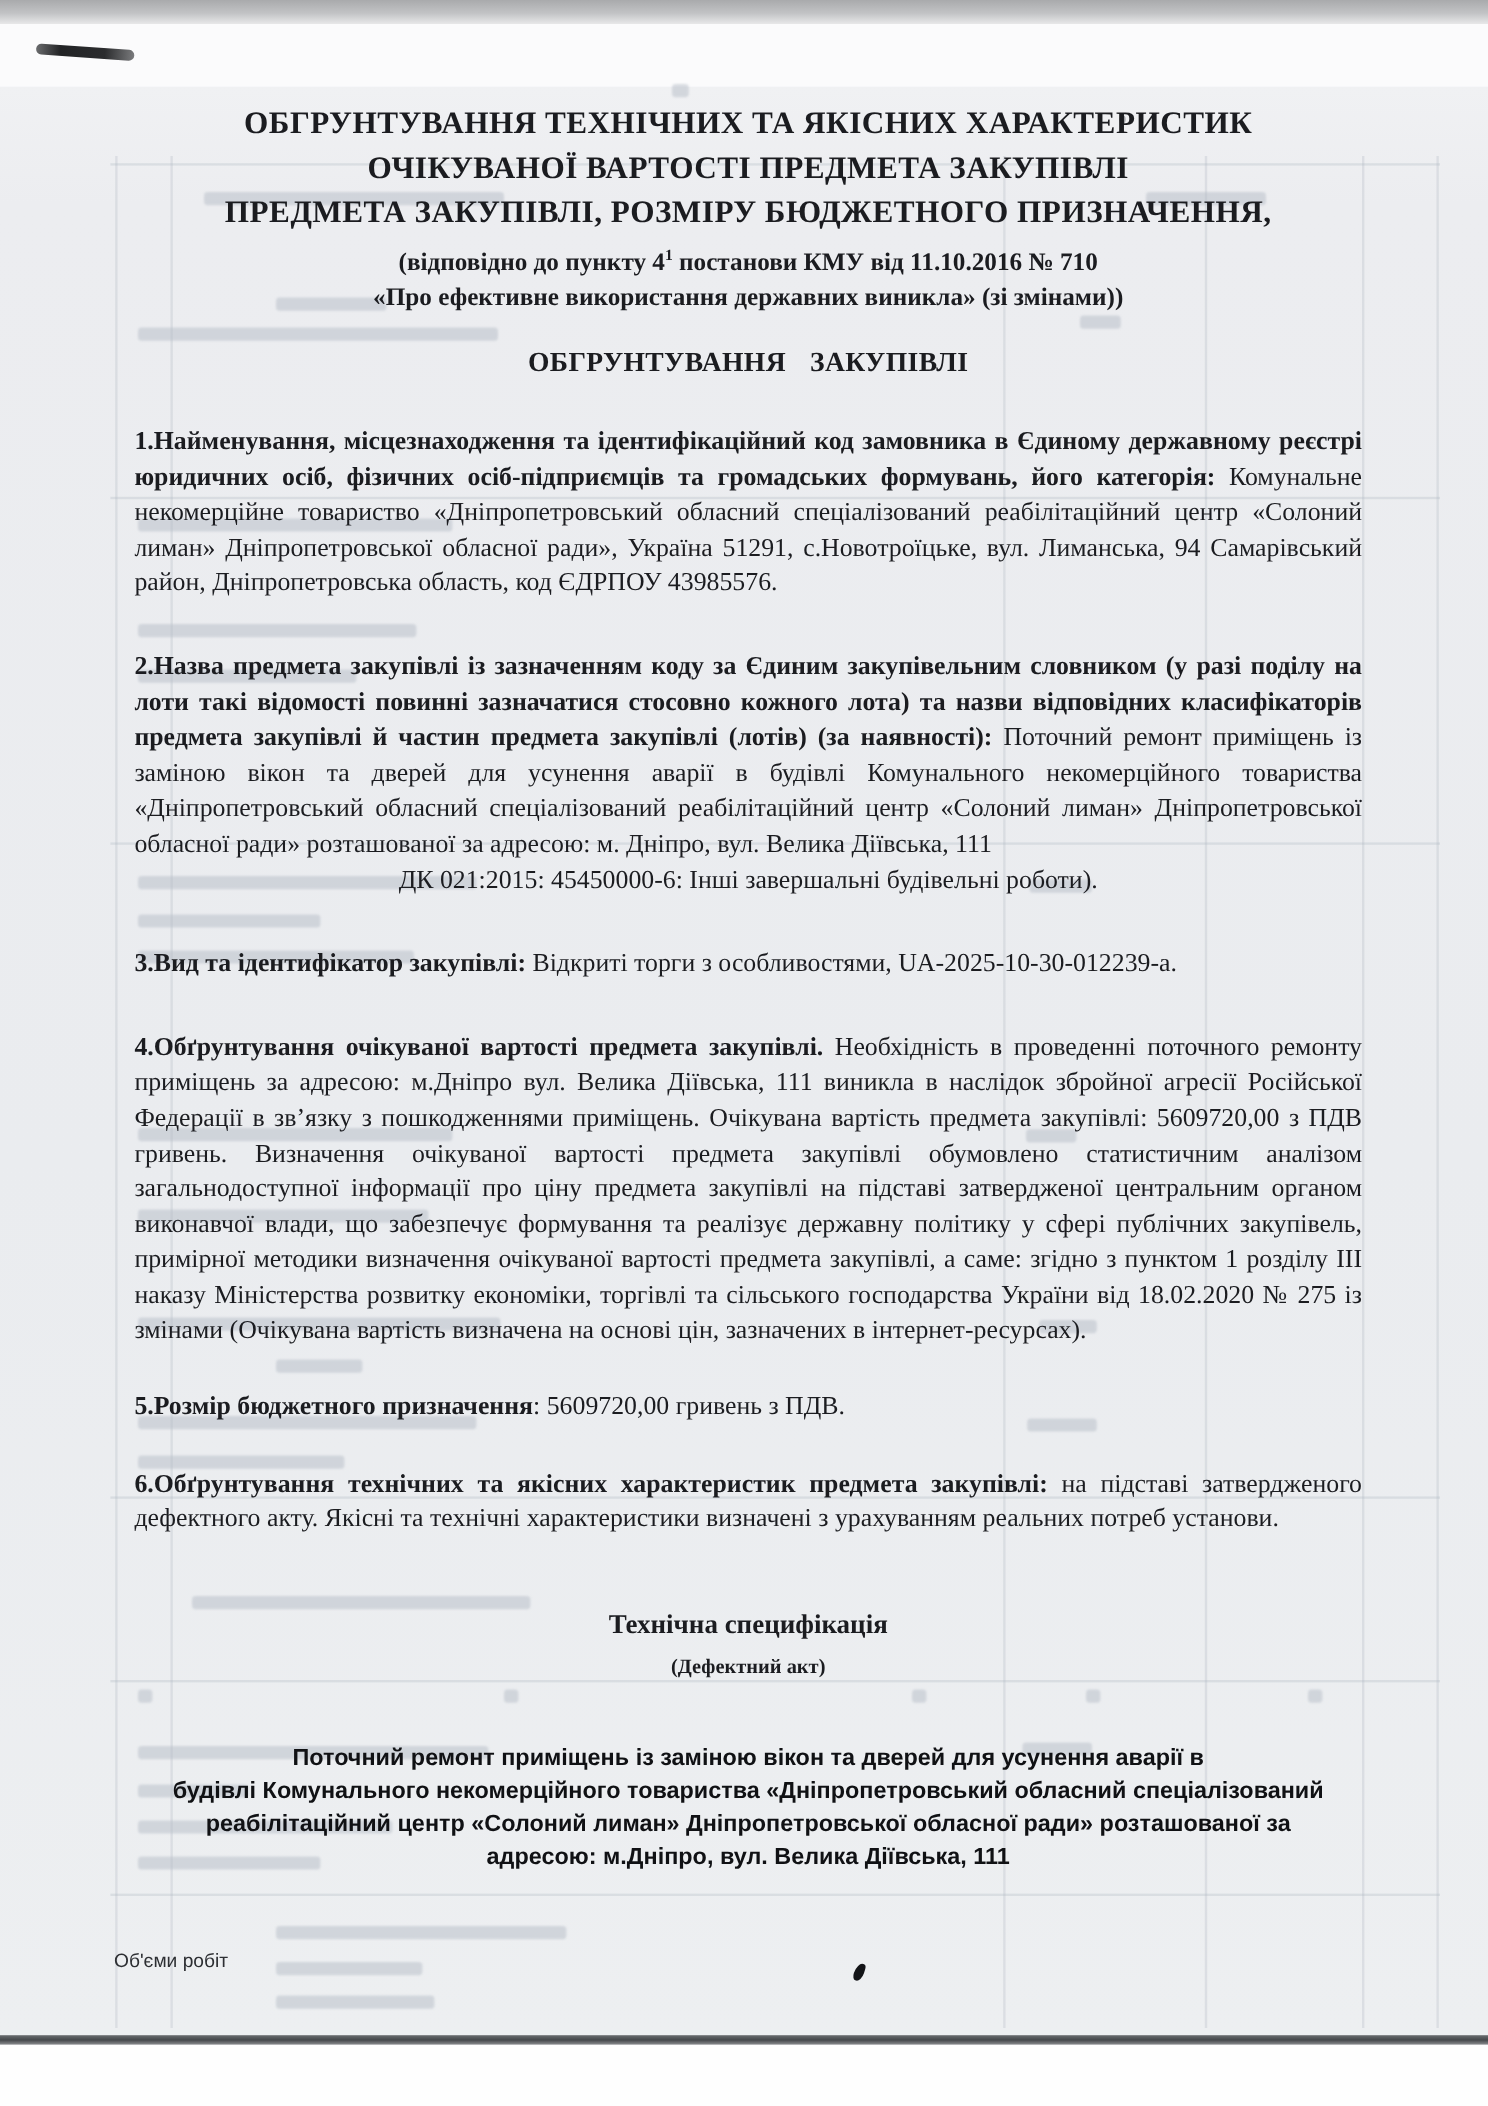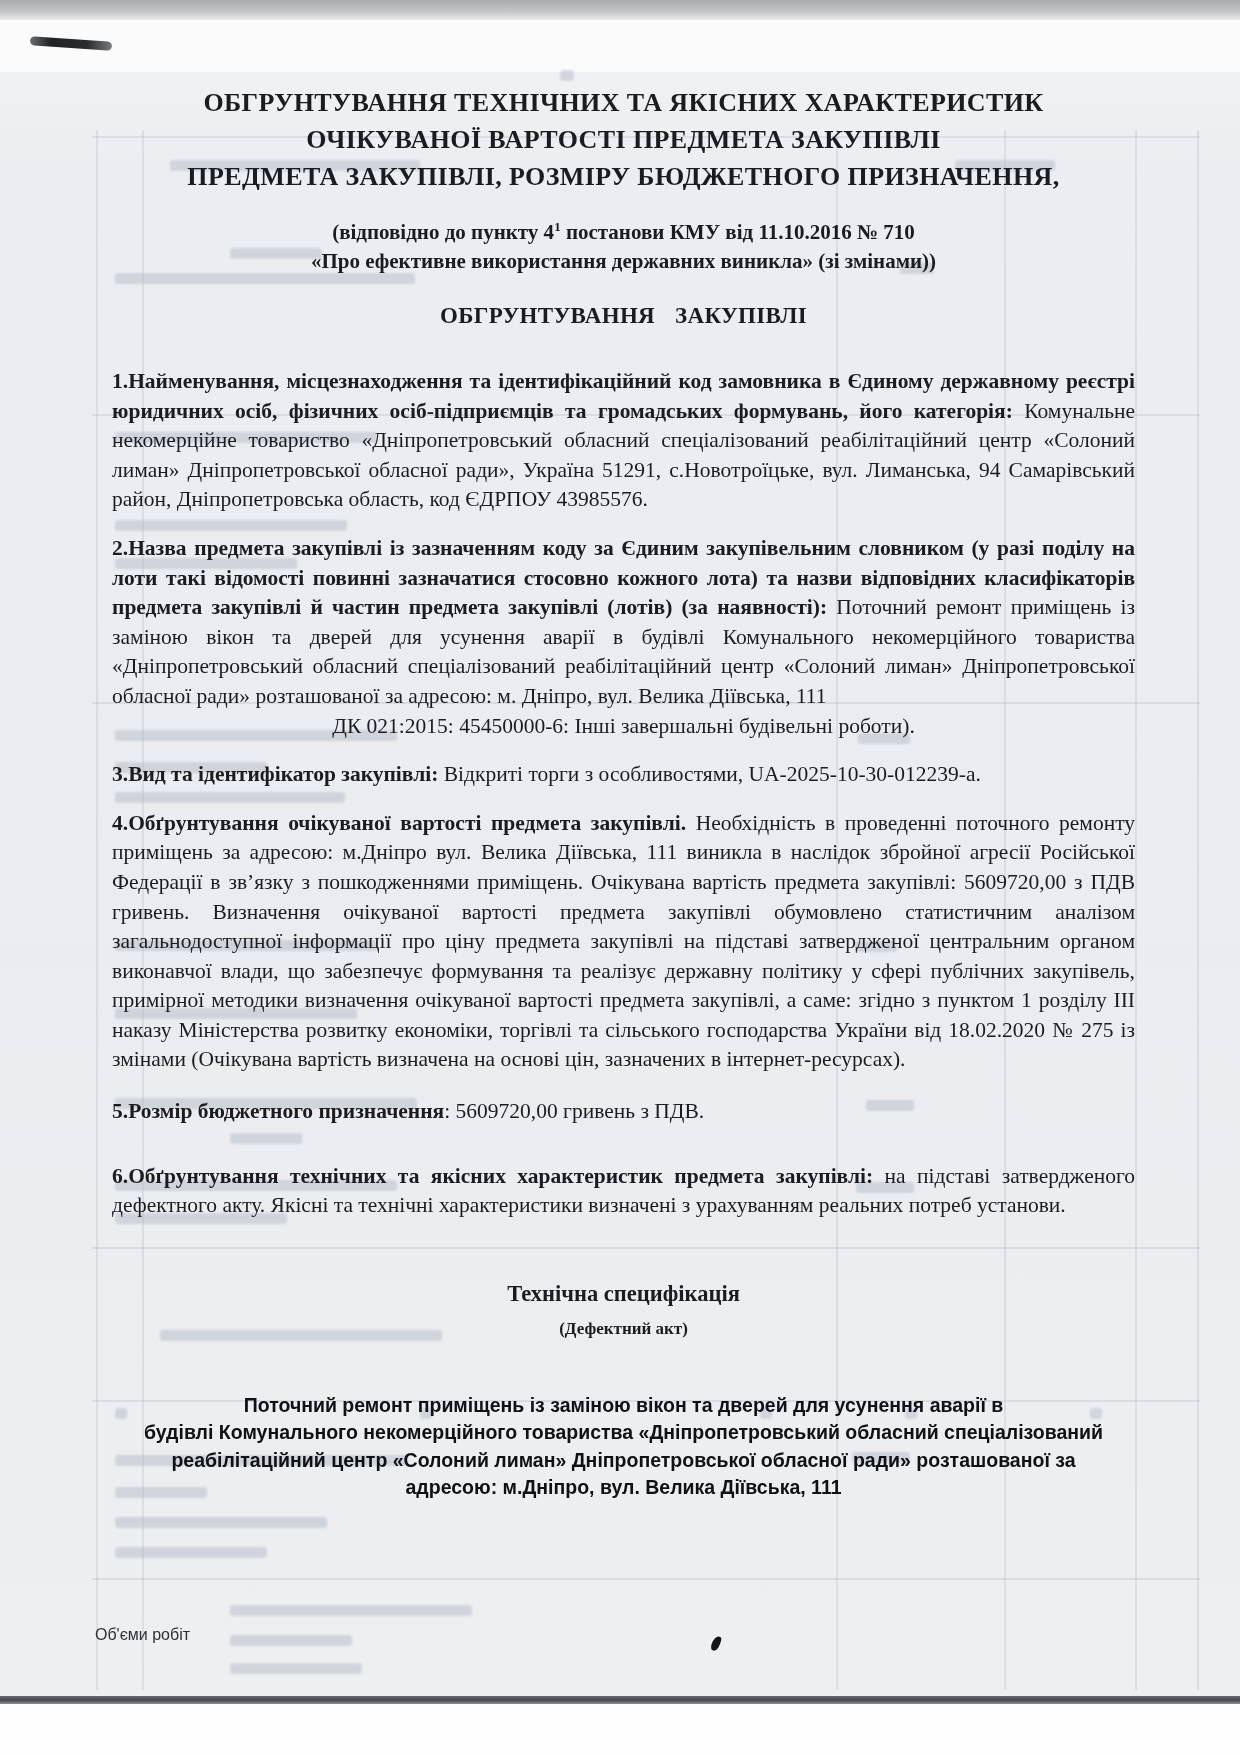--- a/index.html
+++ b/index.html
@@ -27,24 +27,24 @@
 
   
   .ghost{position:absolute;z-index:1;}
   .smudge{position:absolute;height:11px;border-radius:3px;background:#b6bdc7;opacity:.5;filter:blur(1.1px);}
   .vline{position:absolute;top:130px;height:1560px;width:2px;background:#adb5bf;opacity:.28;}
   .hline{position:absolute;left:92px;width:1108px;height:2px;background:#adb5bf;opacity:.3;}
 
   
   .content{position:absolute;left:112px;top:72px;width:1023px;z-index:2;color:#1b1c20;}
   .title{margin-top:12px;text-align:center;font-weight:bold;font-size:26px;line-height:37px;letter-spacing:.4px;}
-  .subtitle{margin-top:17px;text-align:center;font-weight:bold;font-size:21px;line-height:29px;}
+  .subtitle{margin-top:3px;text-align:center;font-weight:bold;font-size:21px;line-height:29px;}
   .subtitle sup{font-size:13px;}
   .section-heading{margin-top:27px;text-align:center;font-weight:bold;font-size:23px;word-spacing:14px;letter-spacing:.3px;}
-  .para{margin-top:19px;font-size:21.5px;line-height:29.6px;text-align:justify;}
+  .para{margin-top:40px;font-size:21.5px;line-height:29.6px;text-align:justify;}
   .para .lead{font-weight:bold;}
   .para .extra{text-align:center;}
   .spec-heading{margin-top:58px;text-align:center;font-weight:bold;font-size:22.5px;line-height:30px;}
   .spec-subheading{margin-top:5px;text-align:center;font-weight:bold;font-size:17px;line-height:30px;}
   .spec-desc{margin-top:48px;text-align:center;font-family:"Liberation Sans", sans-serif;
     font-weight:bold;font-size:19.5px;line-height:27.5px;color:#101114;}
   .footer-label{position:absolute;left:95px;top:1626px;z-index:2;
     font-family:"Liberation Sans", sans-serif;font-size:16px;color:#2d2f33;}
 </style>
 </head>
@@ -135,21 +135,21 @@
   </div>
 
   <div class="para">
     <span class="lead">3.Вид та ідентифікатор закупівлі:</span><span> Відкриті торги з особливостями, UA-2025-10-30-012239-а.</span>
   </div>
 
   <div class="para">
     <span class="lead">4.Обґрунтування очікуваної вартості предмета закупівлі.</span><span> Необхідність в проведенні поточного ремонту приміщень за адресою: м.Дніпро вул. Велика Діївська, 111 виникла в наслідок збройної агресії Російської Федерації в зв’язку з пошкодженнями приміщень. Очікувана вартість предмета закупівлі: 5609720,00 з ПДВ гривень. Визначення очікуваної вартості предмета закупівлі обумовлено статистичним аналізом загальнодоступної інформації про ціну предмета закупівлі на підставі затвердженої центральним органом виконавчої влади, що забезпечує формування та реалізує державну політику у сфері публічних закупівель, примірної методики визначення очікуваної вартості предмета закупівлі, а саме: згідно з пунктом 1 розділу ІІІ наказу Міністерства розвитку економіки, торгівлі та сільського господарства України від 18.02.2020  № 275 із змінами (Очікувана вартість визначена на основі цін, зазначених в інтернет-ресурсах).</span>
   </div>
 
-  <div class="para" style="margin-top:22px;">
+  <div class="para" style="margin-top:33px;">
     <span class="lead">5.Розмір бюджетного призначення</span><span>: 5609720,00 гривень з ПДВ.</span>
   </div>
 
   <div class="para" style="margin-top:35px;">
     <span class="lead">6.Обґрунтування технічних та якісних характеристик предмета закупівлі:</span><span> на підставі затвердженого дефектного акту. Якісні та технічні характеристики визначені з урахуванням реальних потреб установи.</span>
   </div>
 
   <div class="spec-heading">Технічна специфікація</div>
   <div class="spec-subheading">(Дефектний акт)</div>
 

